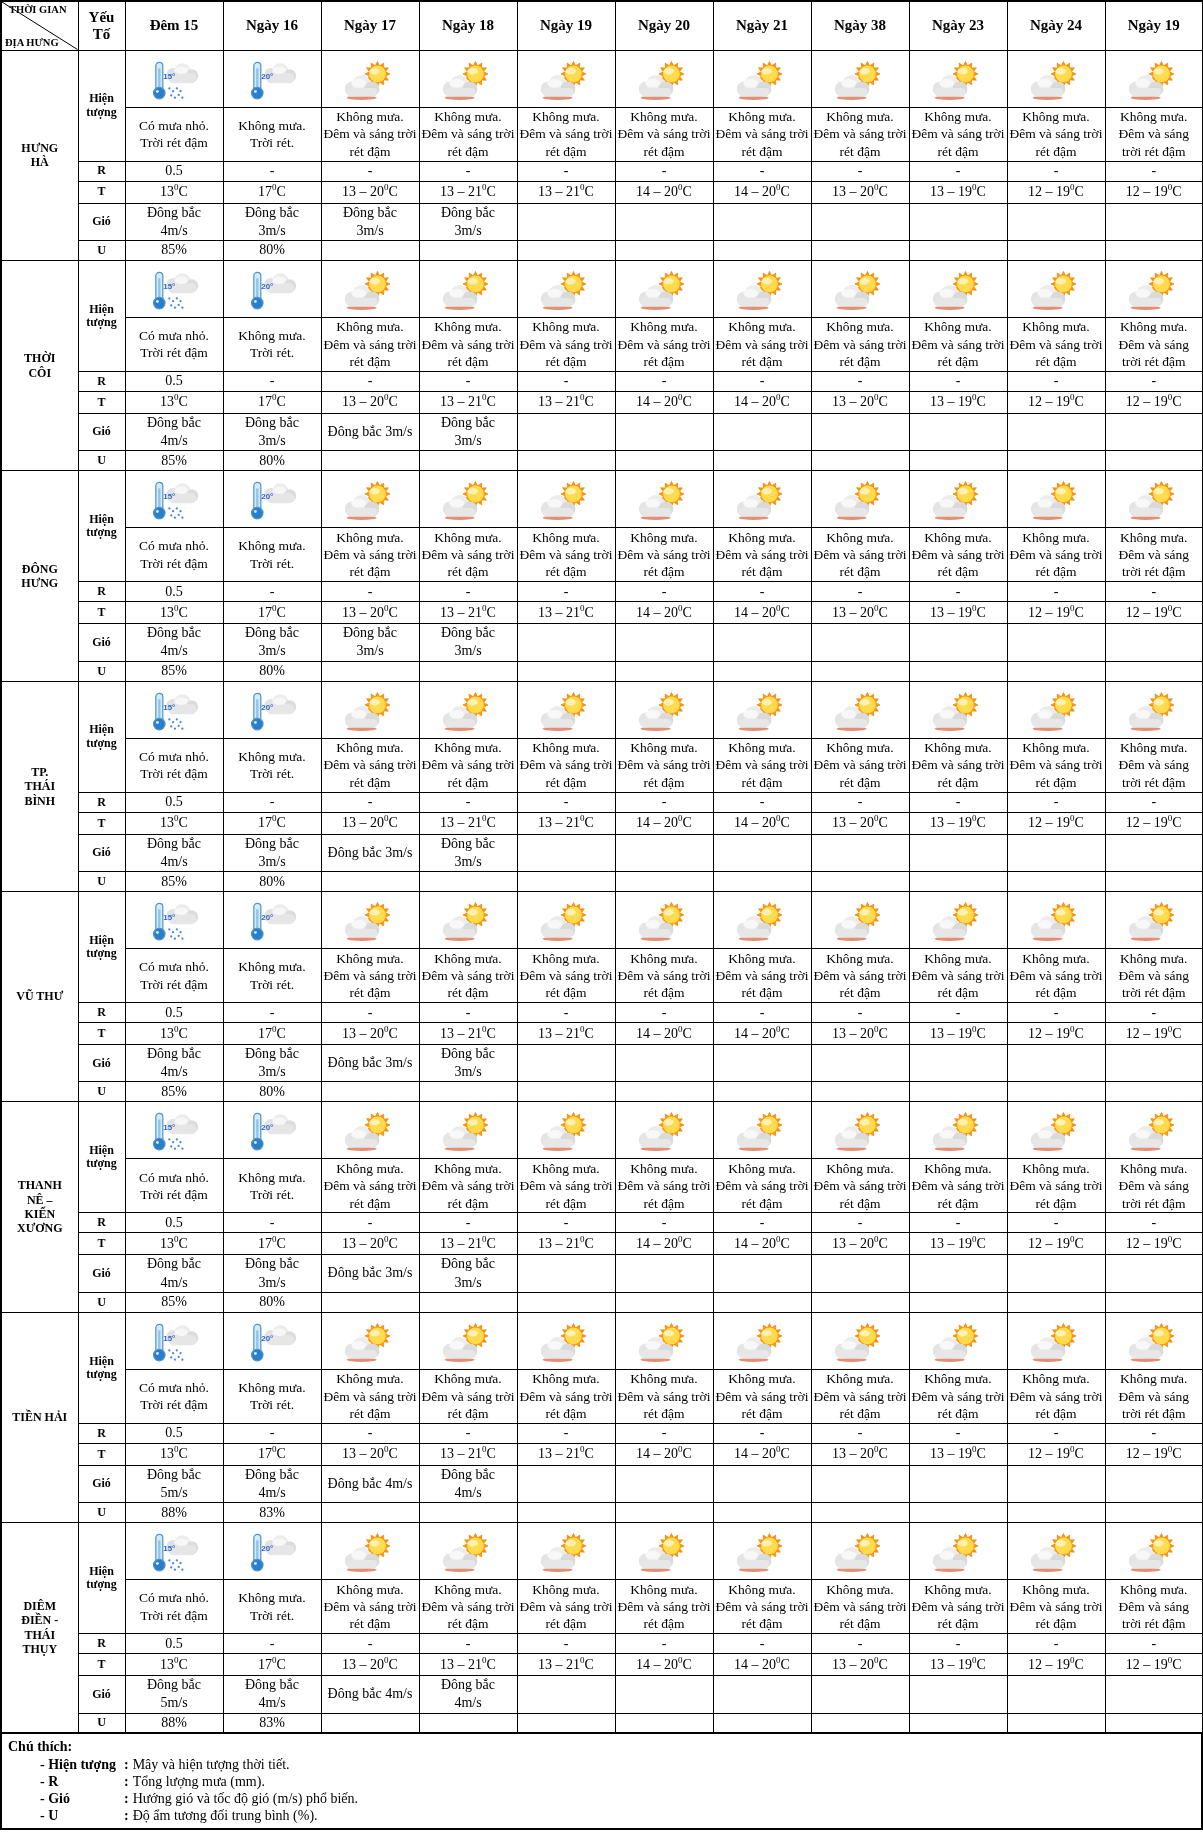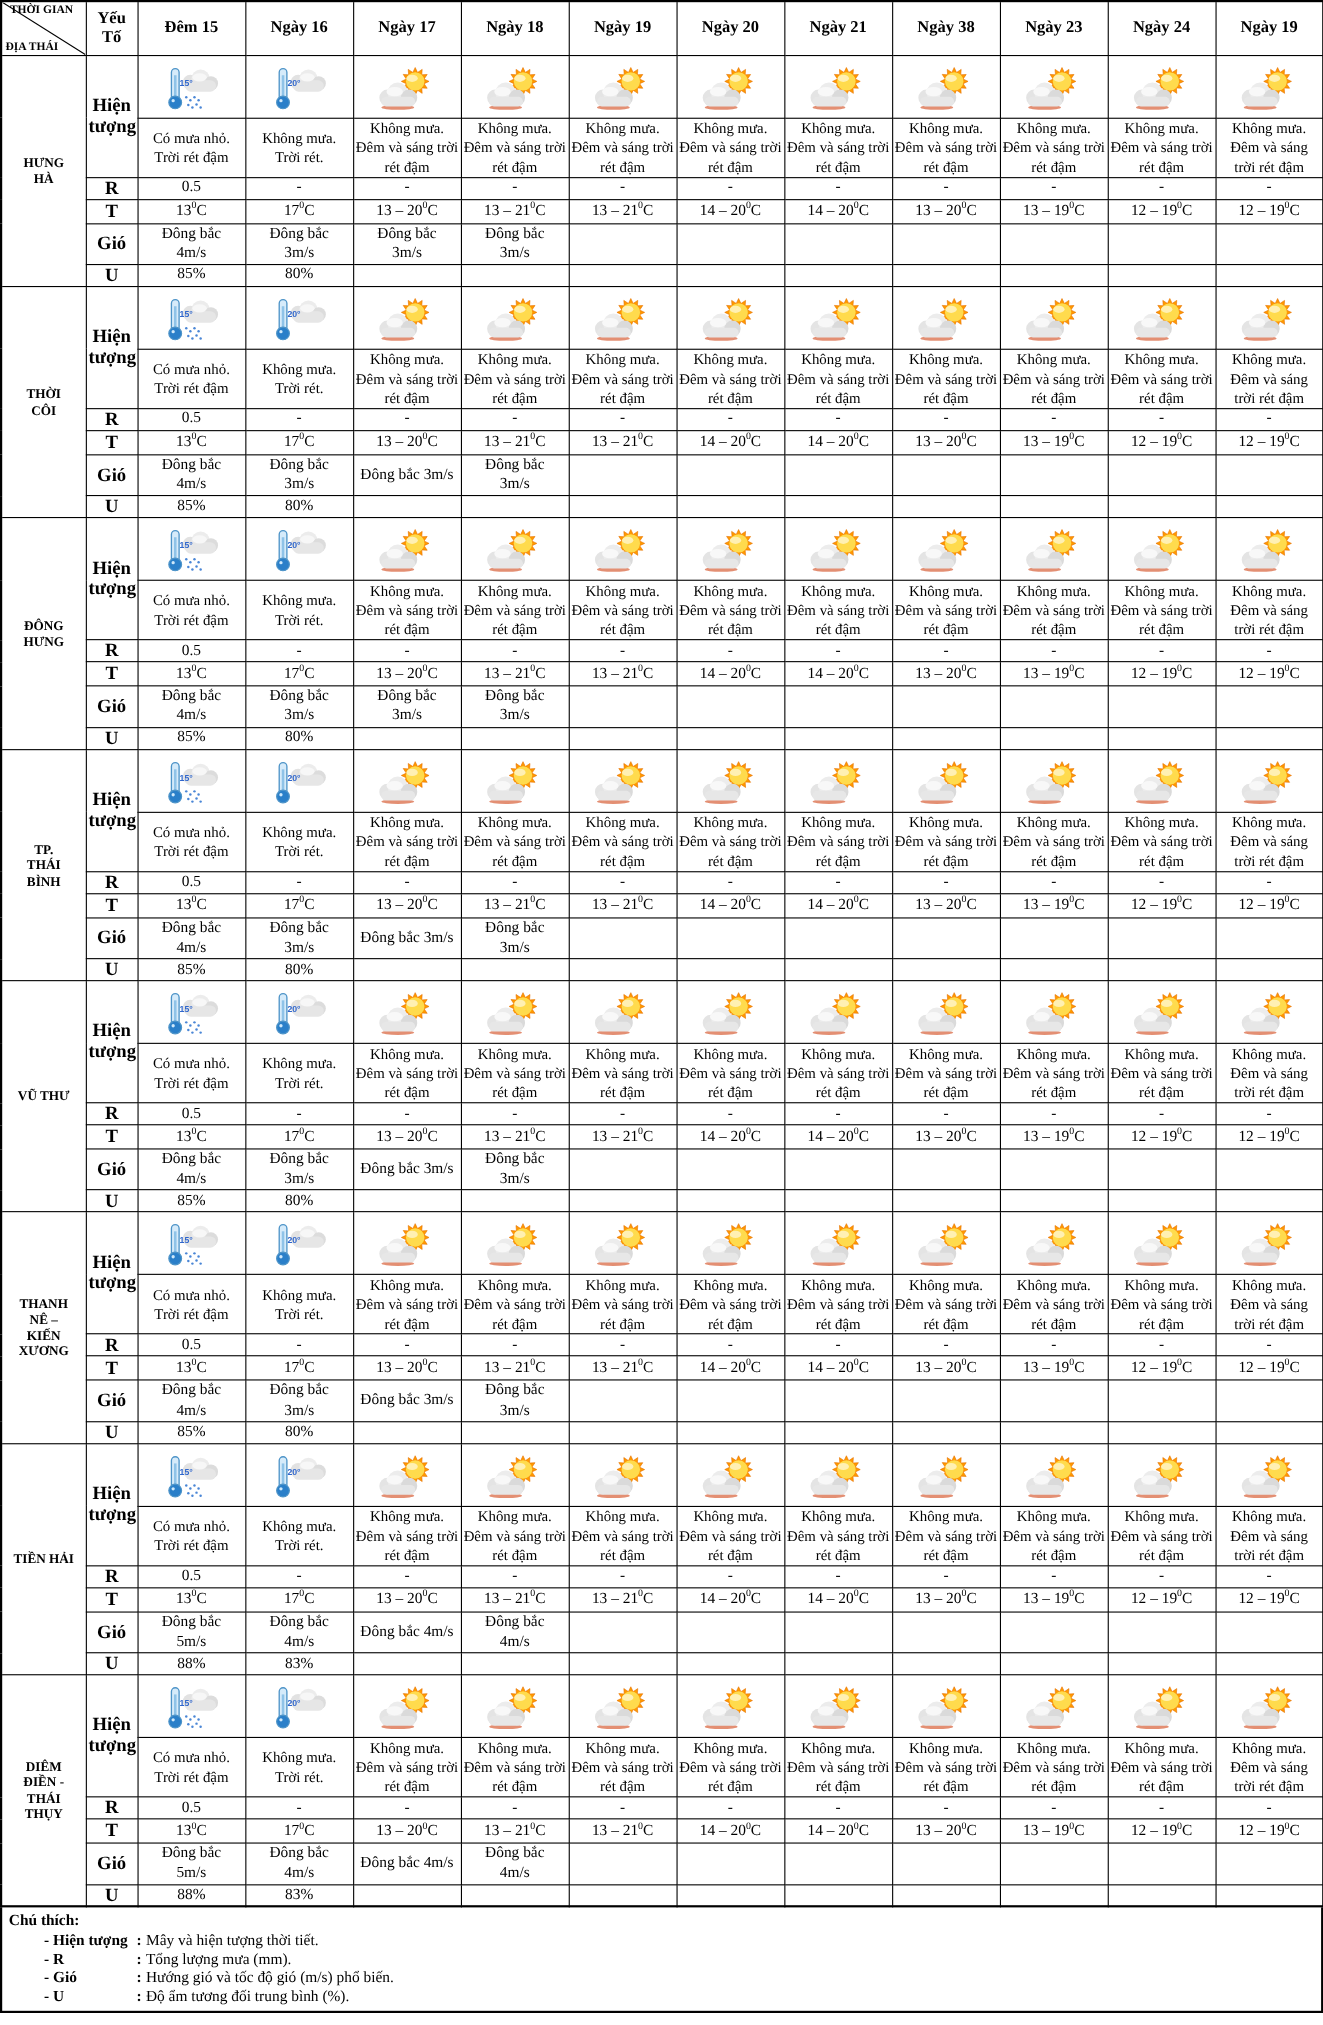--- a/index.html
+++ b/index.html
@@ -17,21 +17,21 @@
   .diag{position:absolute;left:0;top:0;width:100%;height:100%;}
   .c-top{position:absolute;top:2px;left:7px;font-size:10.5px;font-weight:bold;white-space:nowrap;}
   .c-bot{position:absolute;bottom:2px;left:3px;font-size:10.5px;font-weight:bold;white-space:nowrap;}
   tr.h-icon{height:57px;}
   tr.h-text{height:54px;}
   tr.h-r{height:20px;}
   tr.h-t{height:22px;}
   tr.h-wind{height:37px;}
   tr.h-u{height:20px;}
   td.loc{font-weight:bold;font-size:12px;white-space:pre-line;line-height:1.2;}
-  td.rlab{font-weight:bold;font-size:17px;line-height:1.1;}
+  td.rlab{font-weight:bold;font-size:12px;line-height:1.1;}
   td.icell{padding:0;}
   td.icell svg{display:block;margin:3px auto 0;}
   td.ptext{font-size:13.5px;line-height:1.28;}
   td.val{font-size:14px;}
   td.wind{white-space:pre-line;line-height:1.3;}
   td.temp sup{font-size:9px;line-height:0;vertical-align:super;}
   .legend{width:1203px;box-sizing:border-box;border:2px solid #000;border-top:none;padding:4px 6px 4px;font-size:14px;}
   .legend-title{font-weight:bold;line-height:18px;}
   .litem{padding-left:8px;line-height:17px;}
   .ll{font-weight:bold;display:inline-block;min-width:84px;margin-left:24px;}
@@ -58,21 +58,21 @@
         <col style="width:98px">
         <col style="width:98px">
     </colgroup>
     <tbody>
         <tr class="hdr">
           <th class="corner">
             <svg class="diag" viewBox="0 0 100 100" preserveAspectRatio="none">
               <line x1="0" y1="0" x2="100" y2="100" stroke="#000" stroke-width="1" vector-effect="non-scaling-stroke"></line>
             </svg>
             <span class="c-top">THỜI GIAN</span>
-            <span class="c-bot">ĐỊA THÁI</span>
+            <span class="c-bot">ĐỊA HƯNG</span>
           </th>
           <th class="fac">Yếu Tố</th>
           <th class="day">Đêm 15</th>
           <th class="day">Ngày 16</th>
           <th class="day">Ngày 17</th>
           <th class="day">Ngày 18</th>
           <th class="day">Ngày 19</th>
           <th class="day">Ngày 20</th>
           <th class="day">Ngày 21</th>
           <th class="day">Ngày 38</th>

